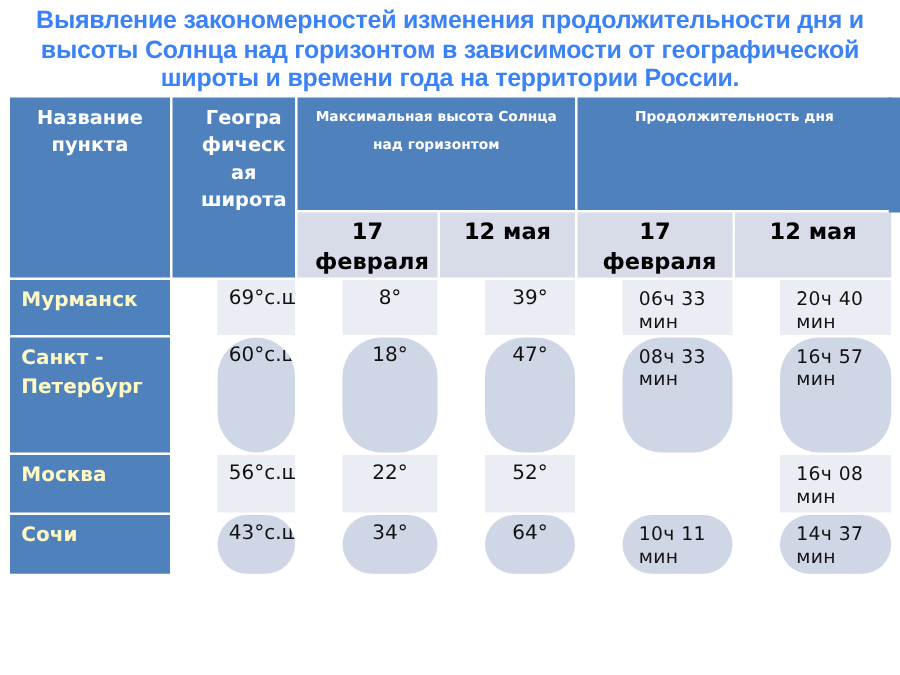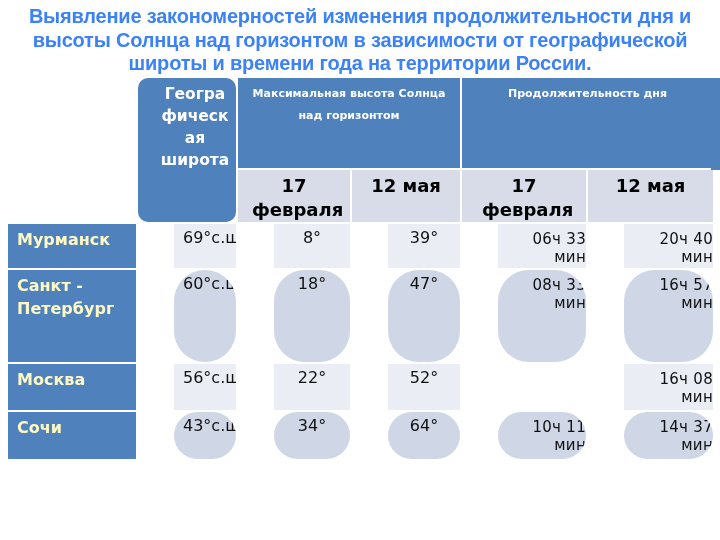--- a/index.html
+++ b/index.html
@@ -37,42 +37,42 @@
   }
   .tbl > div{overflow:hidden;}
   .th{
     background:var(--header-blue);
     color:#fff;font-weight:700;
     text-align:center;
     font-size:15.5px;line-height:22px;
     padding-top:5px;
   }
   .th.wide{font-size:11px;padding-left:4px;padding-right:4px;}
-  .breakword{overflow-wrap:anywhere;word-break:break-word;padding-left:22px;padding-right:6px;border-radius:10px;}
+  .breakword{overflow-wrap:anywhere;word-break:break-word;padding-left:22px;padding-right:6px;}
   .sub{
     background:var(--subheader-bg);
     color:#000;font-weight:700;
     text-align:center;
     font-size:18px;line-height:24px;
     padding-top:4px;
   }
   .narrow{display:inline-block;width:84px;}
   .cell-name{
     background:var(--header-blue);
     color:#fef9c3;font-weight:700;
     font-size:16px;line-height:23px;
     padding:4px 2px 0 9px;
     text-align:left;
   }
   .band-a{background:var(--band-light);}
   .band-b{background:var(--band-dark);border-radius:31px;}
   .cell{color:var(--text-dark);font-size:16px;padding-top:4px;margin-left:36px;}
   .cell-lat{padding-left:9px;text-align:left;}
   .cell-deg{text-align:center;}
-  .cell-dur{font-size:15px;padding-top:6px;padding-left:13px;text-align:right;letter-spacing:0.3px;}
+  .cell-dur{font-size:15px;padding-top:6px;padding-left:13px;text-align:left;letter-spacing:0.3px;}
   .c1{grid-column:1;} .c2{grid-column:2;} .c3{grid-column:3;}
   .c4{grid-column:4;} .c5{grid-column:5;} .c6{grid-column:6;}
   .r3{grid-row:3;} .r4{grid-row:4;} .r5{grid-row:5;} .r6{grid-row:6;}
   .h-name{grid-column:1;grid-row:1/3;}
   .h-lat{grid-column:2;grid-row:1/3;}
   .h-maxh{grid-column:3/5;grid-row:1;}
   .h-dayl{grid-column:5/7;grid-row:1;}
   .s-r{grid-row:2;}
   .bleed{
     position:absolute;left:711px;top:78px;width:9px;height:92px;
@@ -81,20 +81,21 @@
 </style>
 </head>
 <body>
 
 <div class="slide">
 
   <div class="title">Выявление закономерностей изменения продолжительности дня и высоты Солнца над горизонтом в зависимости от географической широты и времени года на территории России.</div>
 
   <div class="tbl">
 
+    <div class="th h-name">Название пункта</div>
     <div class="th h-lat breakword">Географическая широта</div>
     <div class="th h-maxh wide">Максимальная высота Солнца над горизонтом</div>
     <div class="th h-dayl wide">Продолжительность дня</div>
 
     <div class="sub c3 s-r"><span class="narrow">17 февраля</span></div>
     <div class="sub c4 s-r">12 мая</div>
     <div class="sub c5 s-r"><span class="narrow">17 февраля</span></div>
     <div class="sub c6 s-r">12 мая</div>
 
     <div class="cell-name c1 r3">Мурманск</div>

